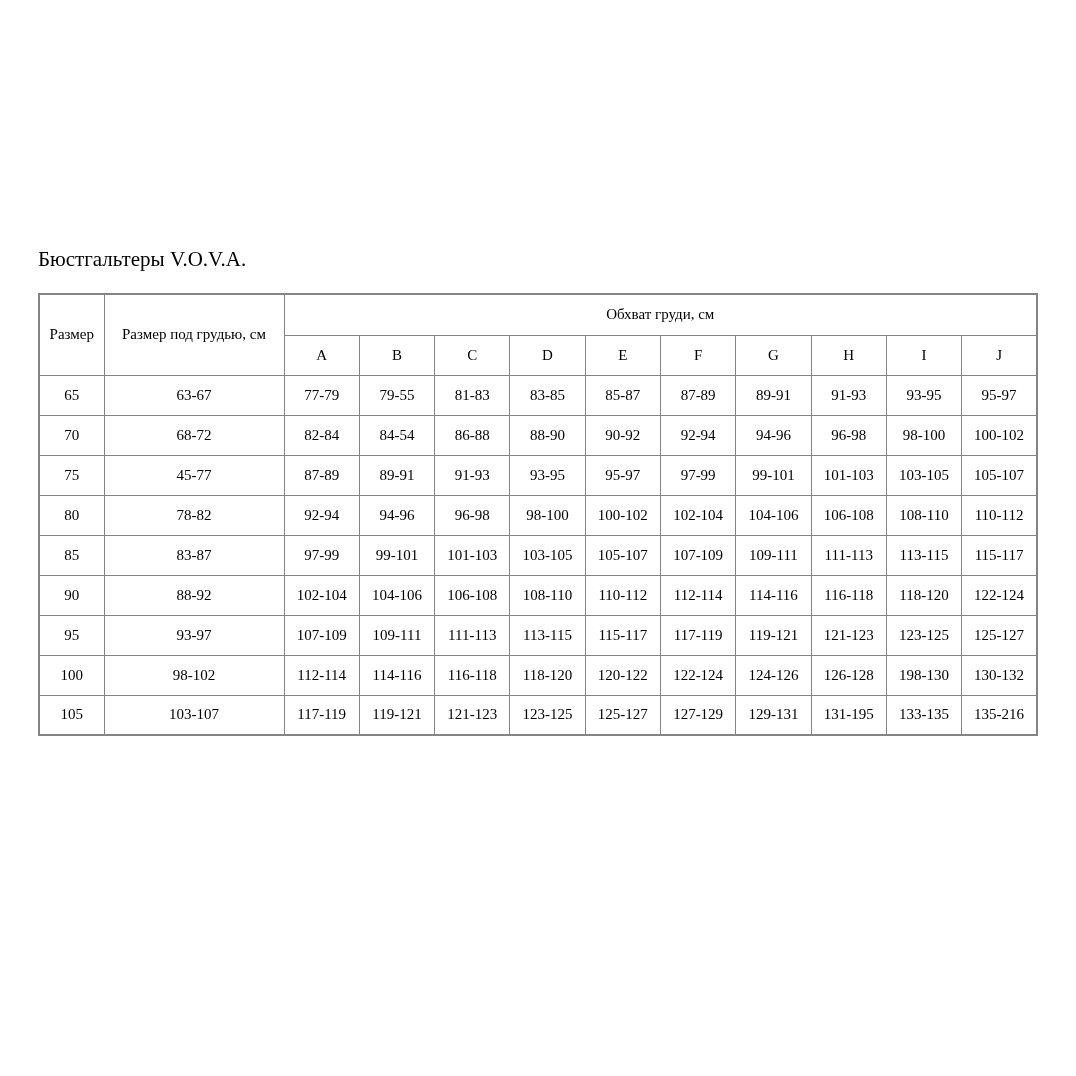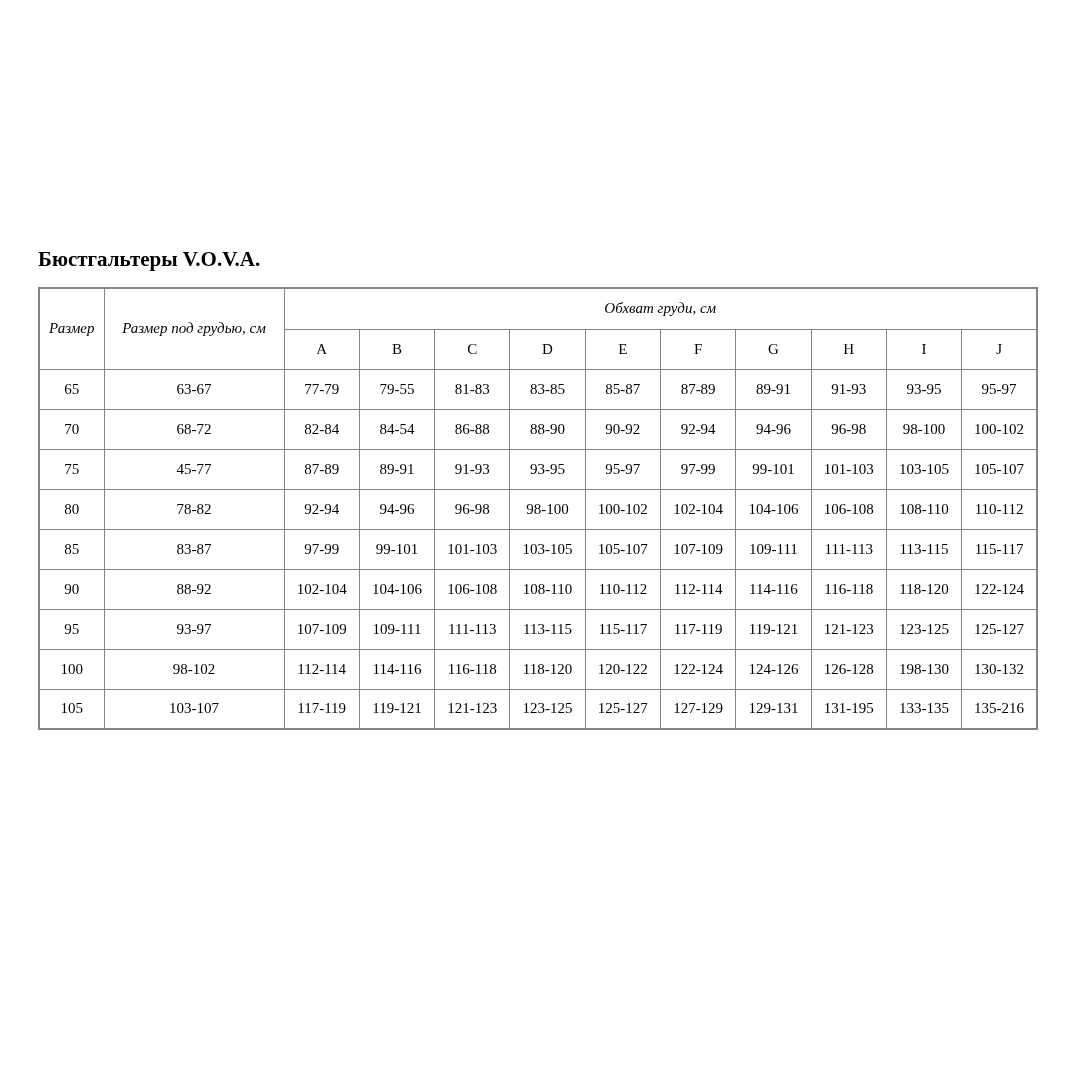--- a/index.html
+++ b/index.html
@@ -11,23 +11,23 @@
   }
   body {
     font-family: "Liberation Serif", "DejaVu Serif", serif;
     color: #000000;
   }
   .page {
     padding: 247px 38px 0 38px;
   }
   .title {
     font-size: 21px;
-    font-weight: bold;
+    font-weight: normal;
     line-height: 1.15;
-    margin-bottom: 16px;
+    margin-bottom: 22px;
   }
   table.size-chart {
     border-collapse: collapse;
     table-layout: fixed;
     width: 1000px;
     border: 2px solid var(--border-color, #848484);
   }
   table.size-chart th,
   table.size-chart td {
     border: 1px solid var(--border-color, #848484);
@@ -35,21 +35,20 @@
     vertical-align: middle;
     font-weight: normal;
     font-size: 15px;
     height: 40px;
     padding: 0 2px;
     overflow: hidden;
     white-space: nowrap;
   }
   table.size-chart thead tr.group-row th {
     height: 41px;
-    font-style: italic;
   }
 </style>
 </head>
 <body>
 
 <div class="page">
   <h1 class="title">Бюстгальтеры V.O.V.A.</h1>
 
   <table class="size-chart">
     <colgroup>

